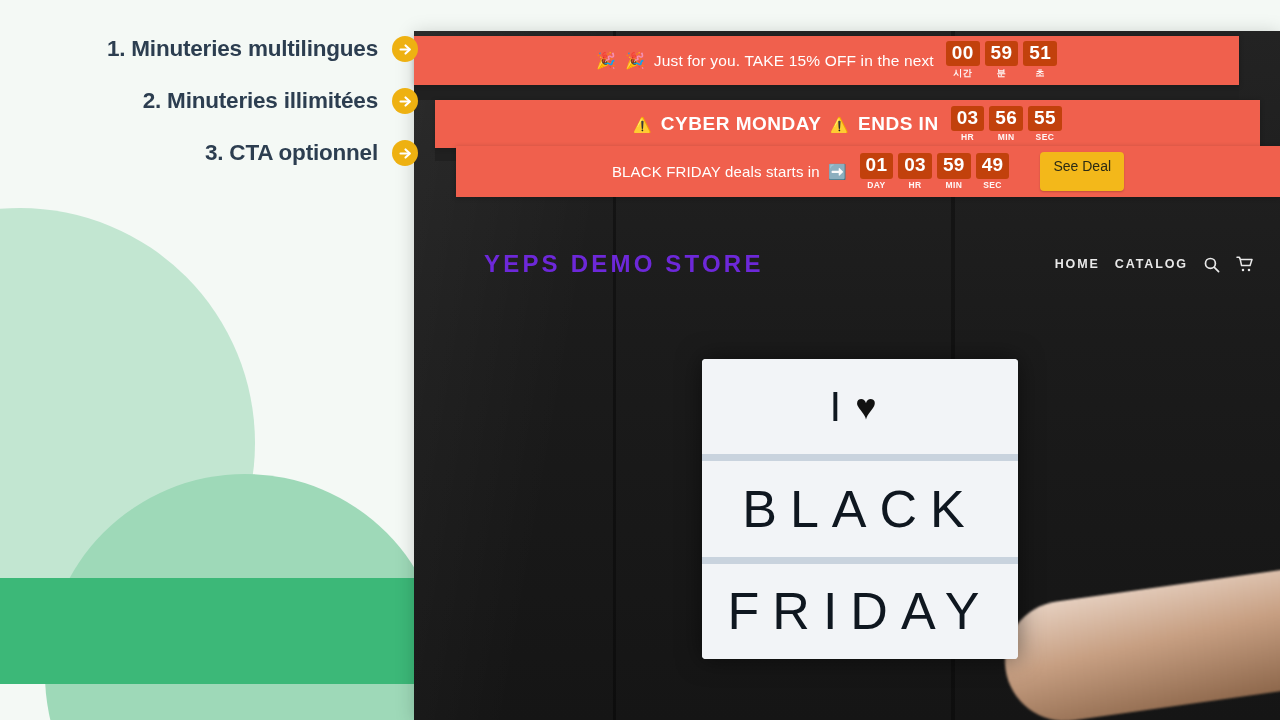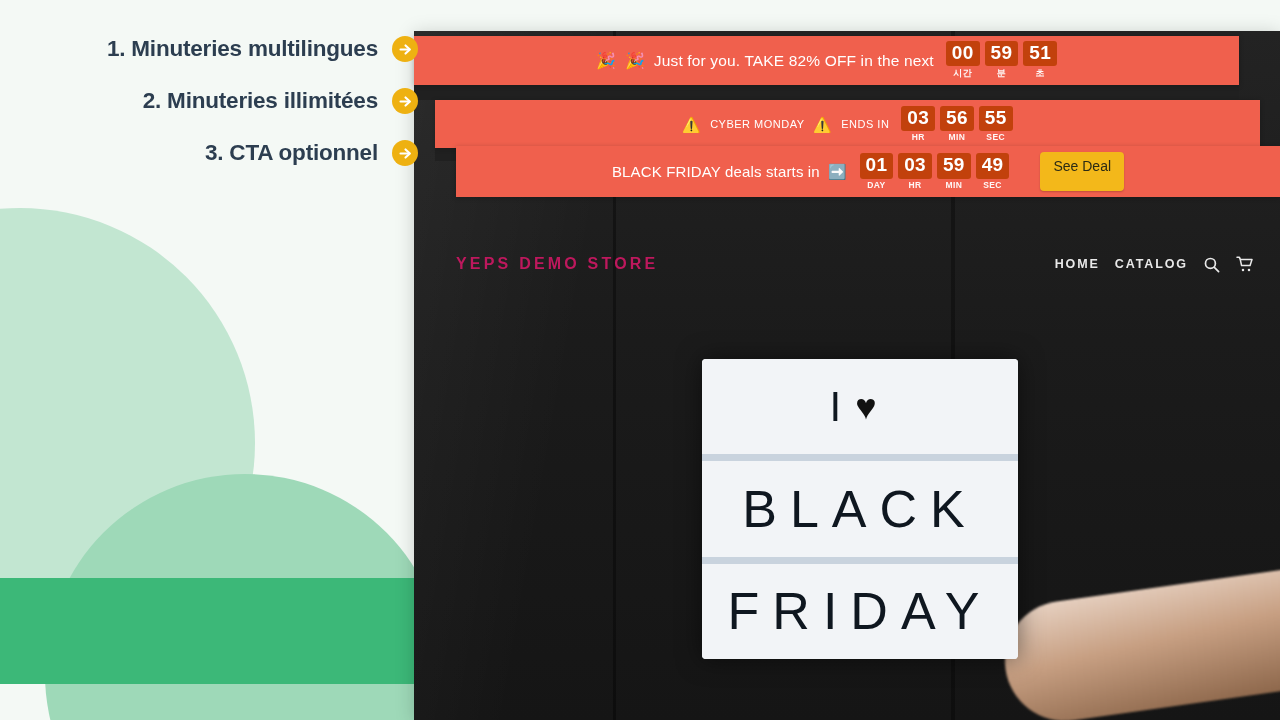--- a/index.html
+++ b/index.html
@@ -96,21 +96,22 @@
     transform:rotate(-8deg);
     filter:blur(1px);
   }
 
   
   #store-nav {
     position:absolute; left:42px; top:202px; right:0; height:62px;
     display:flex; align-items:center; z-index:3;
   }
   #store-brand {
-    color:#be185d; font-size:16px; font-weight:700; letter-spacing:3.2px;
+    color:#6d28d9; font-size:24px; font-weight:700; letter-spacing:3.2px;
+    margin-left:28px;
   }
   #store-menu {
     margin-left:auto; margin-right:26px;
     display:flex; align-items:center; gap:15px;
   }
   .nav-link {
     color:#e9e9e9; font-size:12.5px; font-weight:700; letter-spacing:1.9px;
   }
   .nav-ico { color:#e9e9e9; display:flex; align-items:center; }
 
@@ -123,21 +124,21 @@
     z-index:5;
     box-shadow:0 1px 5px rgba(0,0,0,0.22);
   }
   #banner-1 { left:414px; top:36px;  width:825px; height:49px; }
   #banner-2 { left:435px; top:100px; width:825px; height:48px; }
   #banner-3 { left:456px; top:146px; width:824px; height:51px; }
 
   .banner-inner { display:flex; align-items:center; gap:9px; }
 
   .banner-text { font-size:15.5px; font-weight:400; white-space:nowrap; letter-spacing:0.15px; }
-  #banner-2 .banner-text { font-size:11px; letter-spacing:0.5px; }
+  #banner-2 .banner-text { font-size:19px; letter-spacing:0.5px;font-weight:bold; }
   #banner-3 .banner-text { font-size:15px; }
 
   .emoji { font-size:15px; line-height:1; }
   .emoji-pop { font-size:16px; }
 
   .clock { display:flex; align-items:flex-start; gap:5px; margin-left:3px; }
   .unit { display:flex; flex-direction:column; align-items:center; }
   .unit-digits {
     background:#c2410c;
     color:#ffffff;
@@ -214,21 +215,21 @@
     </div>
   </div>
 
   <div class="page-strip" id="strip-a"></div>
   <div class="page-strip" id="strip-b"></div>
 
   <div class="banner" id="banner-1">
     <div class="banner-inner">
       <span class="emoji emoji-pop">🎉</span>
       <span class="emoji emoji-pop">🎉</span>
-      <span class="banner-text">Just for you. TAKE 82% OFF in the next</span>
+      <span class="banner-text">Just for you. TAKE 15% OFF in the next</span>
       <span class="clock">
         <span class="unit">
           <span class="unit-digits">00</span>
           <span class="unit-label kr">시간</span>
         </span>
         <span class="unit">
           <span class="unit-digits">59</span>
           <span class="unit-label kr">분</span>
         </span>
         <span class="unit">

